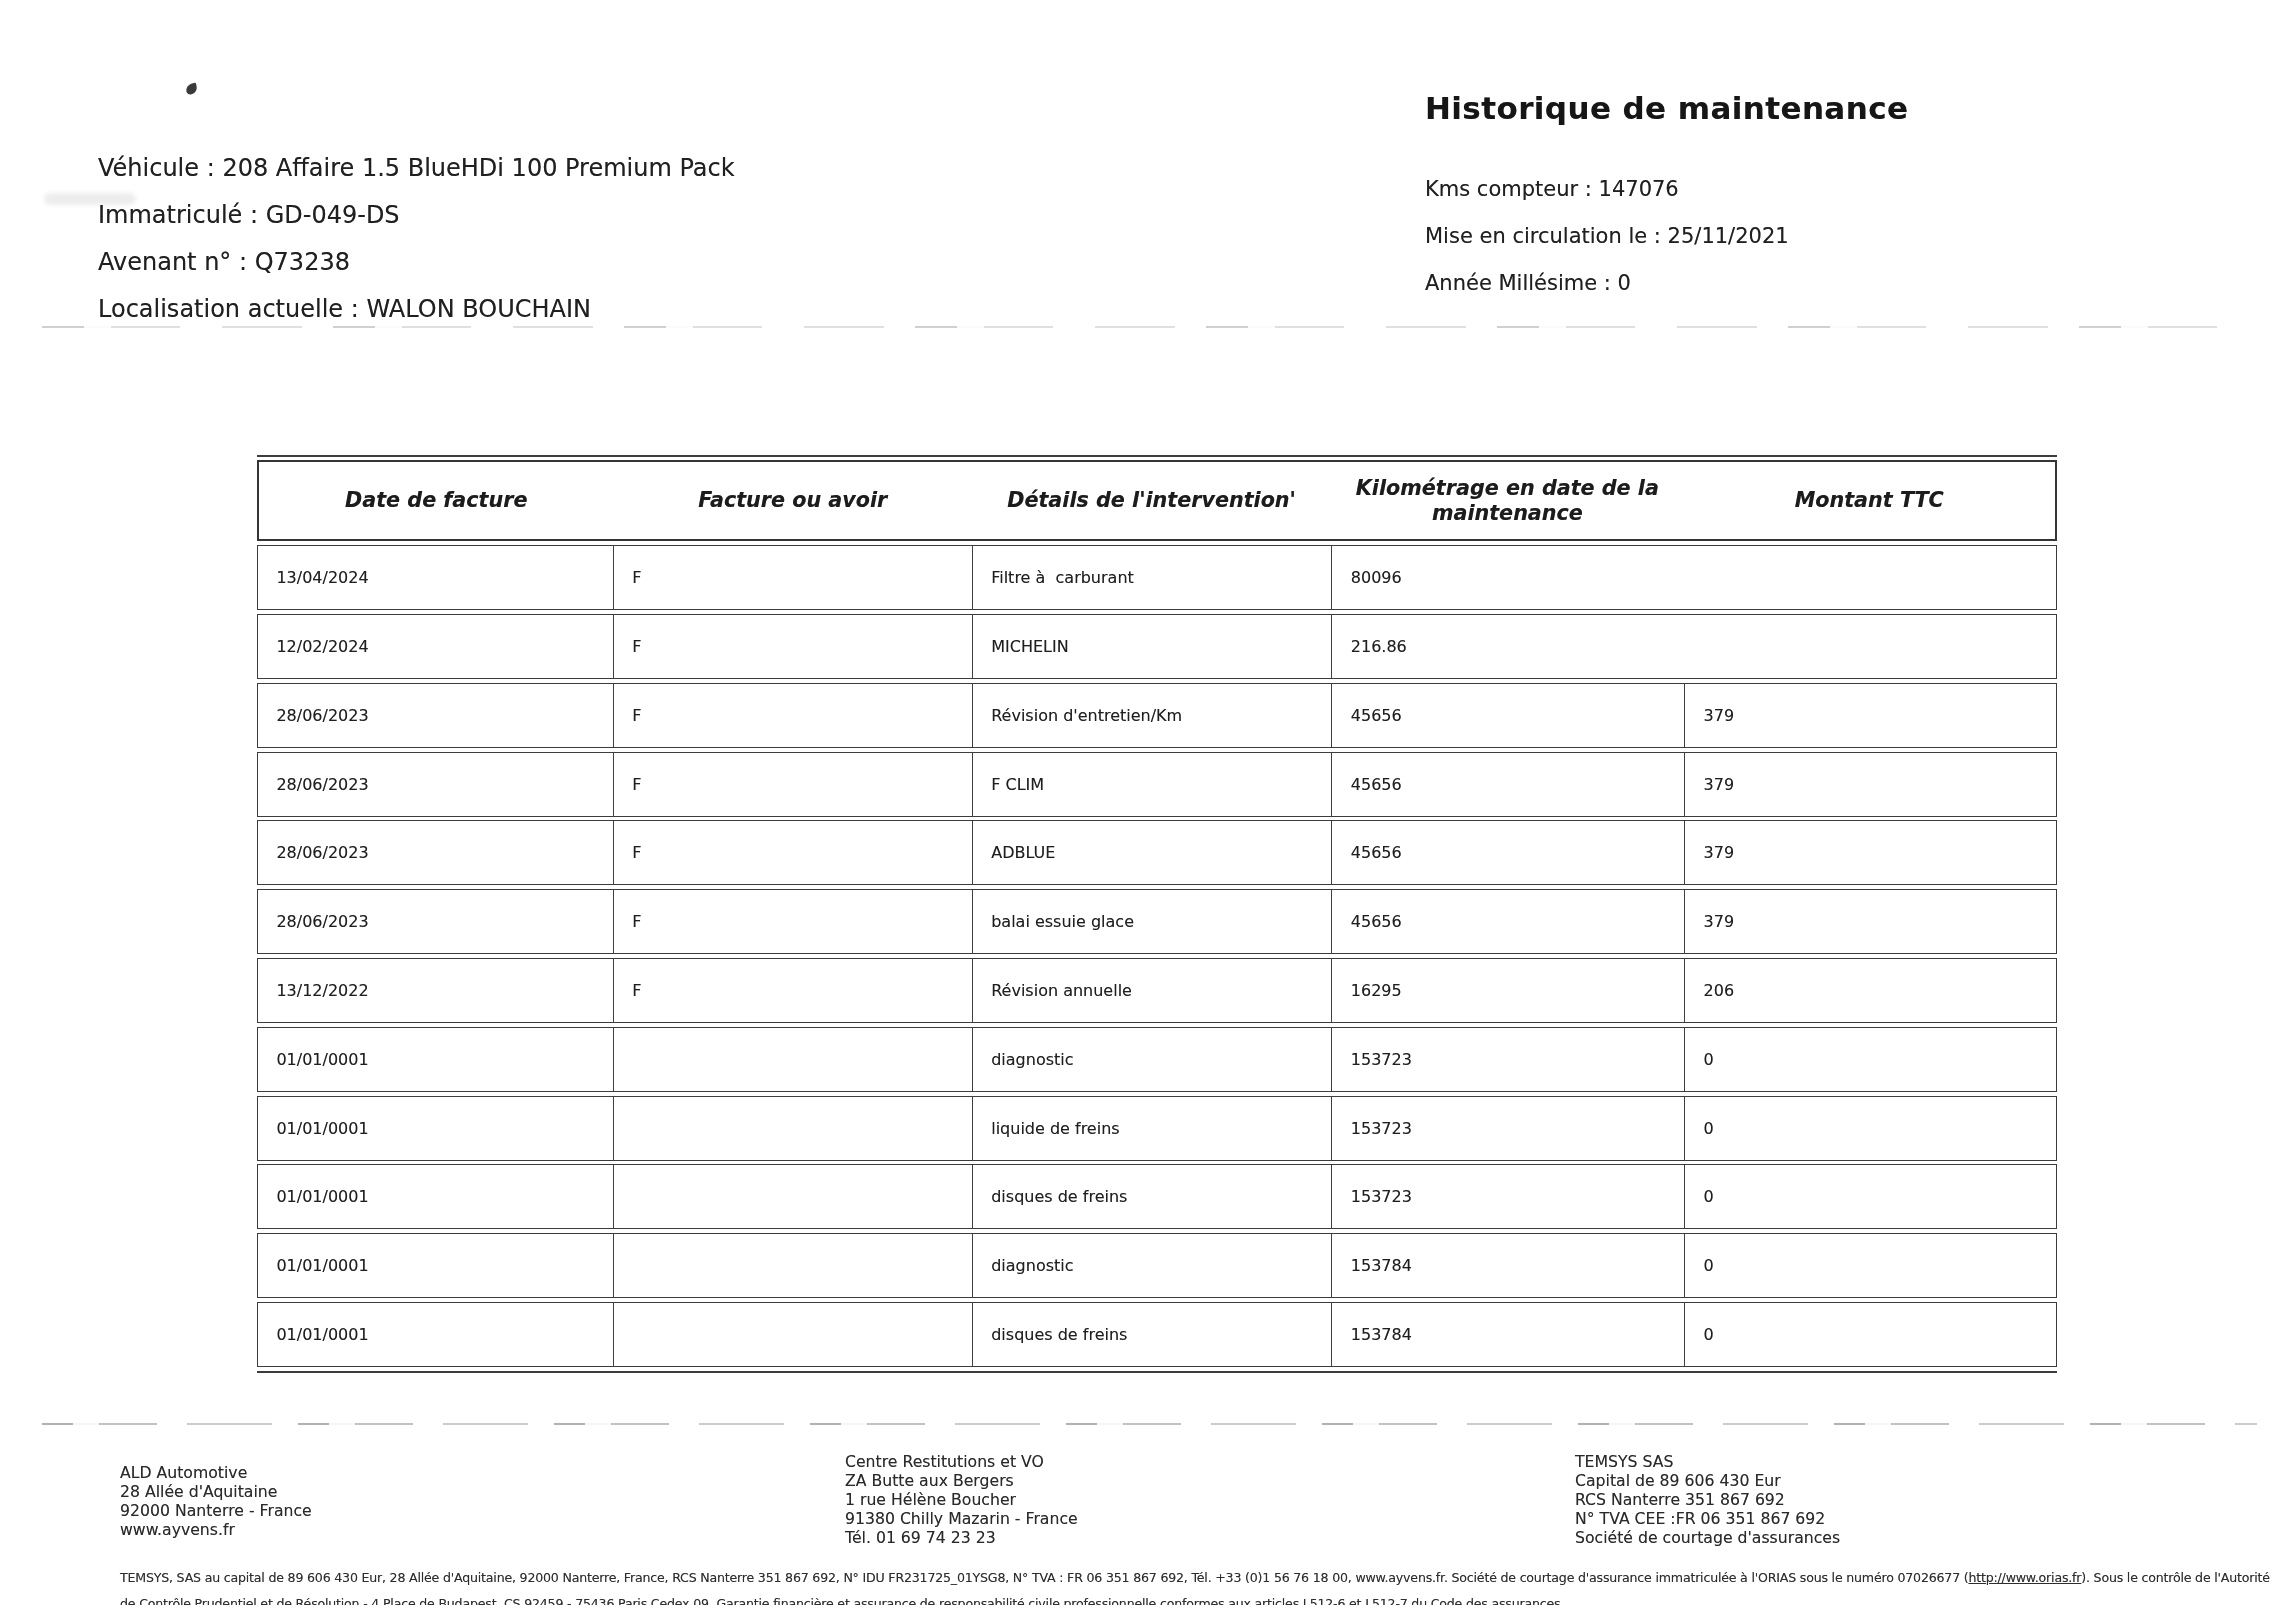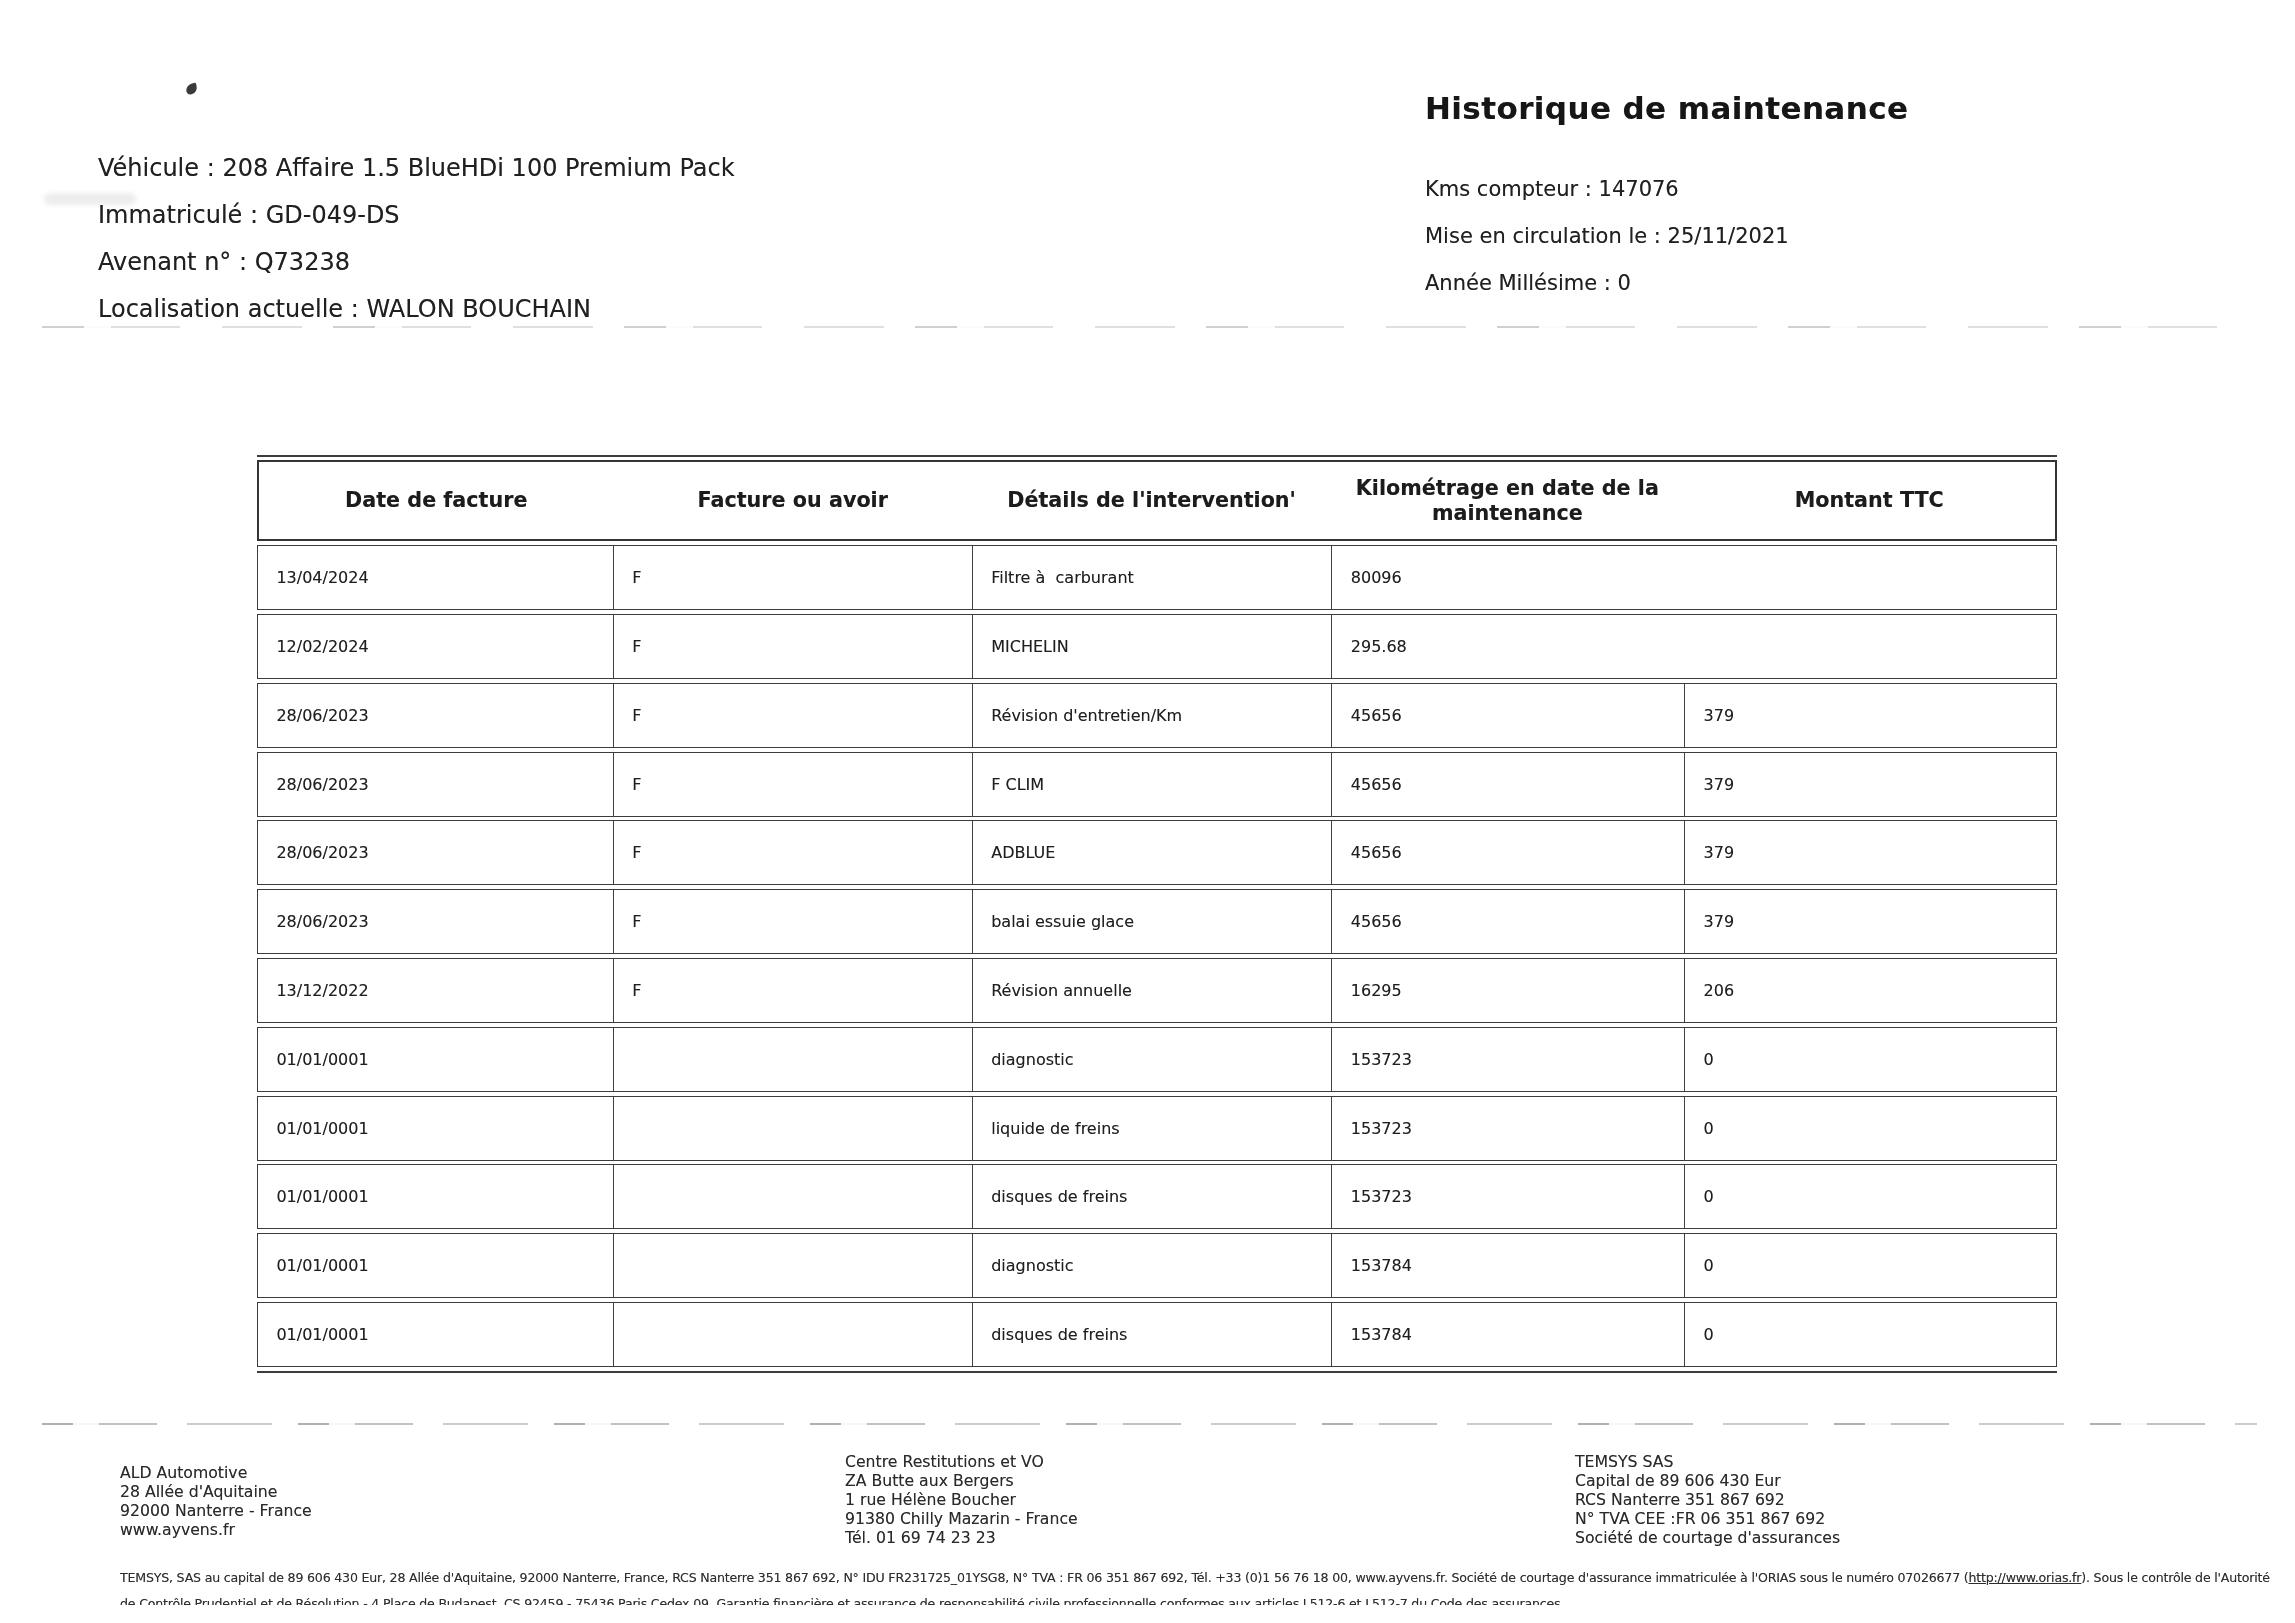--- a/index.html
+++ b/index.html
@@ -57,20 +57,21 @@
   .mtable{left:257px;top:455px;width:1800px;}
   .cap{height:2.3px;background:#3c3c3c;}
   .cap-top{margin-bottom:3.1px;}
   .cap-bottom{margin-top:3.8px;}
   .thead{
     border:2.3px solid #353535;
     height:77px;
     display:grid;
     grid-template-columns:19.74% 19.96% 20.0% 19.62% 20.68%;
     align-items:center;
+    font-style:italic;
   }
   .th{
     text-align:center;font-weight:bold;font-size:20.7px;color:#1c1c1c;
     padding:0 21.4px;line-height:25px;
   }
   .trow{
     margin-top:3.8px;
     border:1.5px solid #3c3c3c;
     height:63px;
     display:grid;
@@ -144,21 +145,21 @@
       <div class="td">13/04/2024</div>
       <div class="td">F</div>
       <div class="td">Filtre à  carburant</div>
       <div class="td">80096</div>
     </div>
 
     <div class="trow">
       <div class="td">12/02/2024</div>
       <div class="td">F</div>
       <div class="td">MICHELIN</div>
-      <div class="td">295.68</div>
+      <div class="td">216.86</div>
     </div>
 
     <div class="trow">
       <div class="td">28/06/2023</div>
       <div class="td">F</div>
       <div class="td">Révision d'entretien/Km</div>
       <div class="td">45656</div>
       <div class="td">379</div>
     </div>
 

